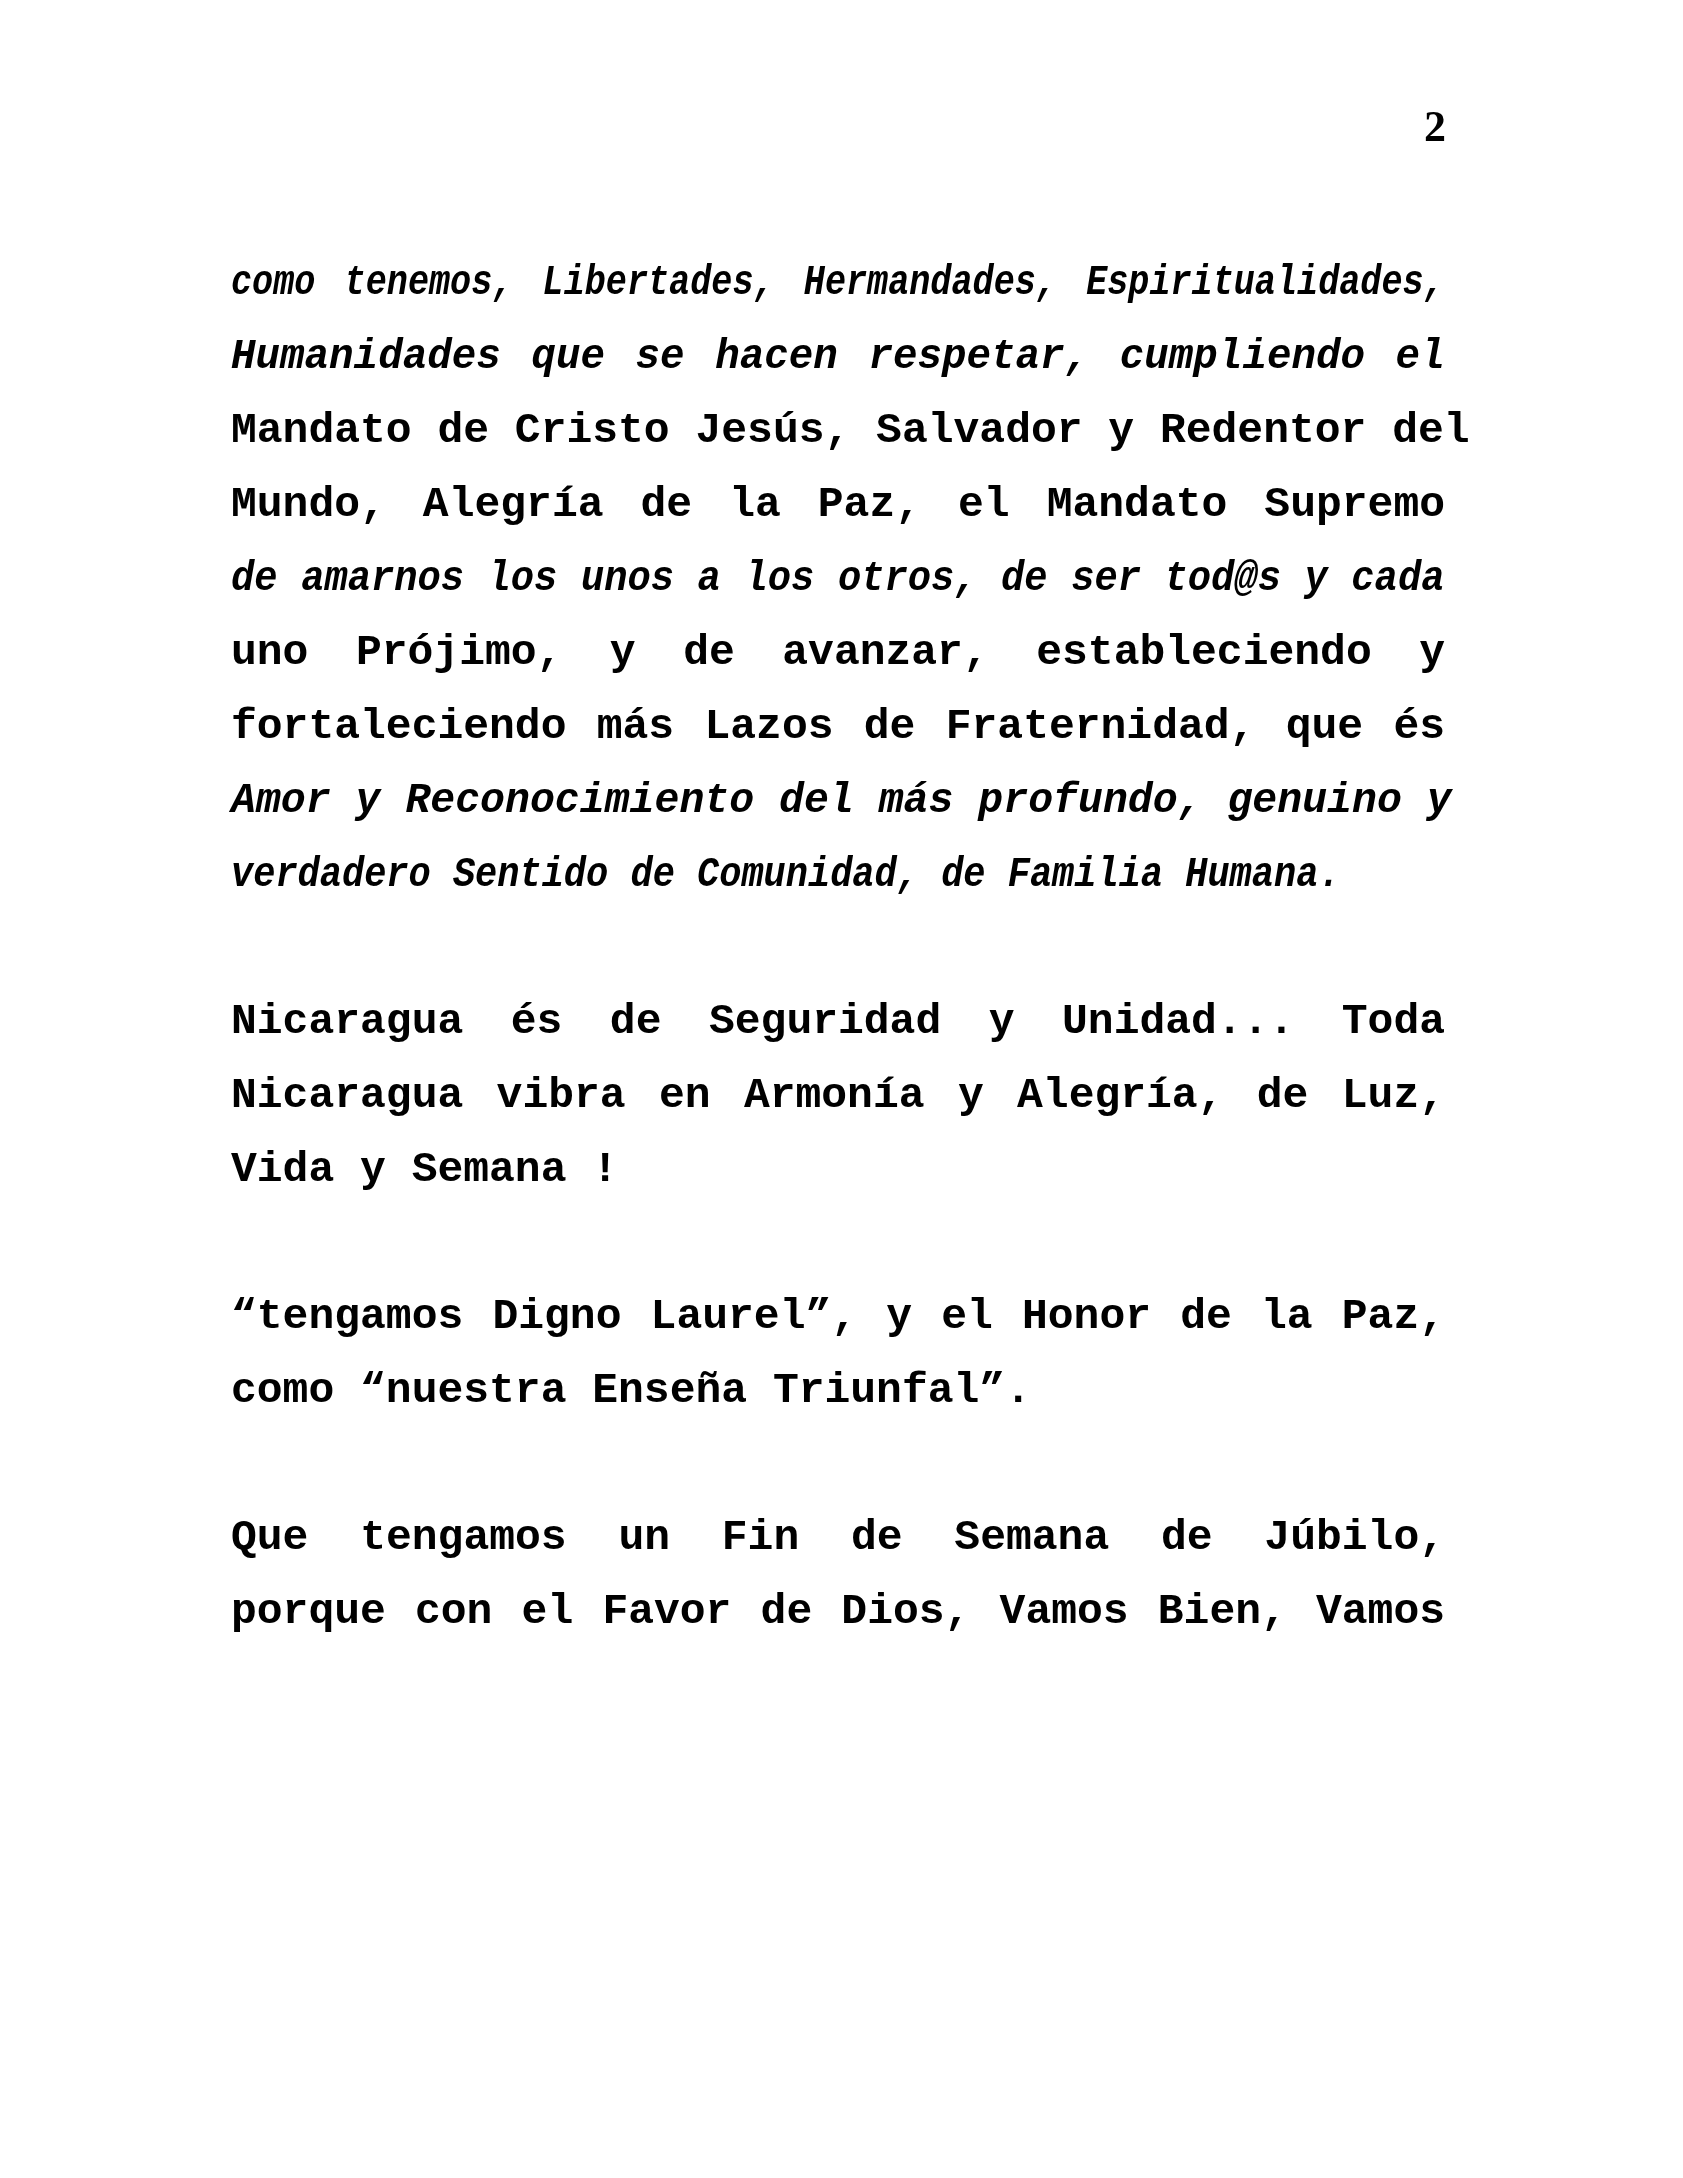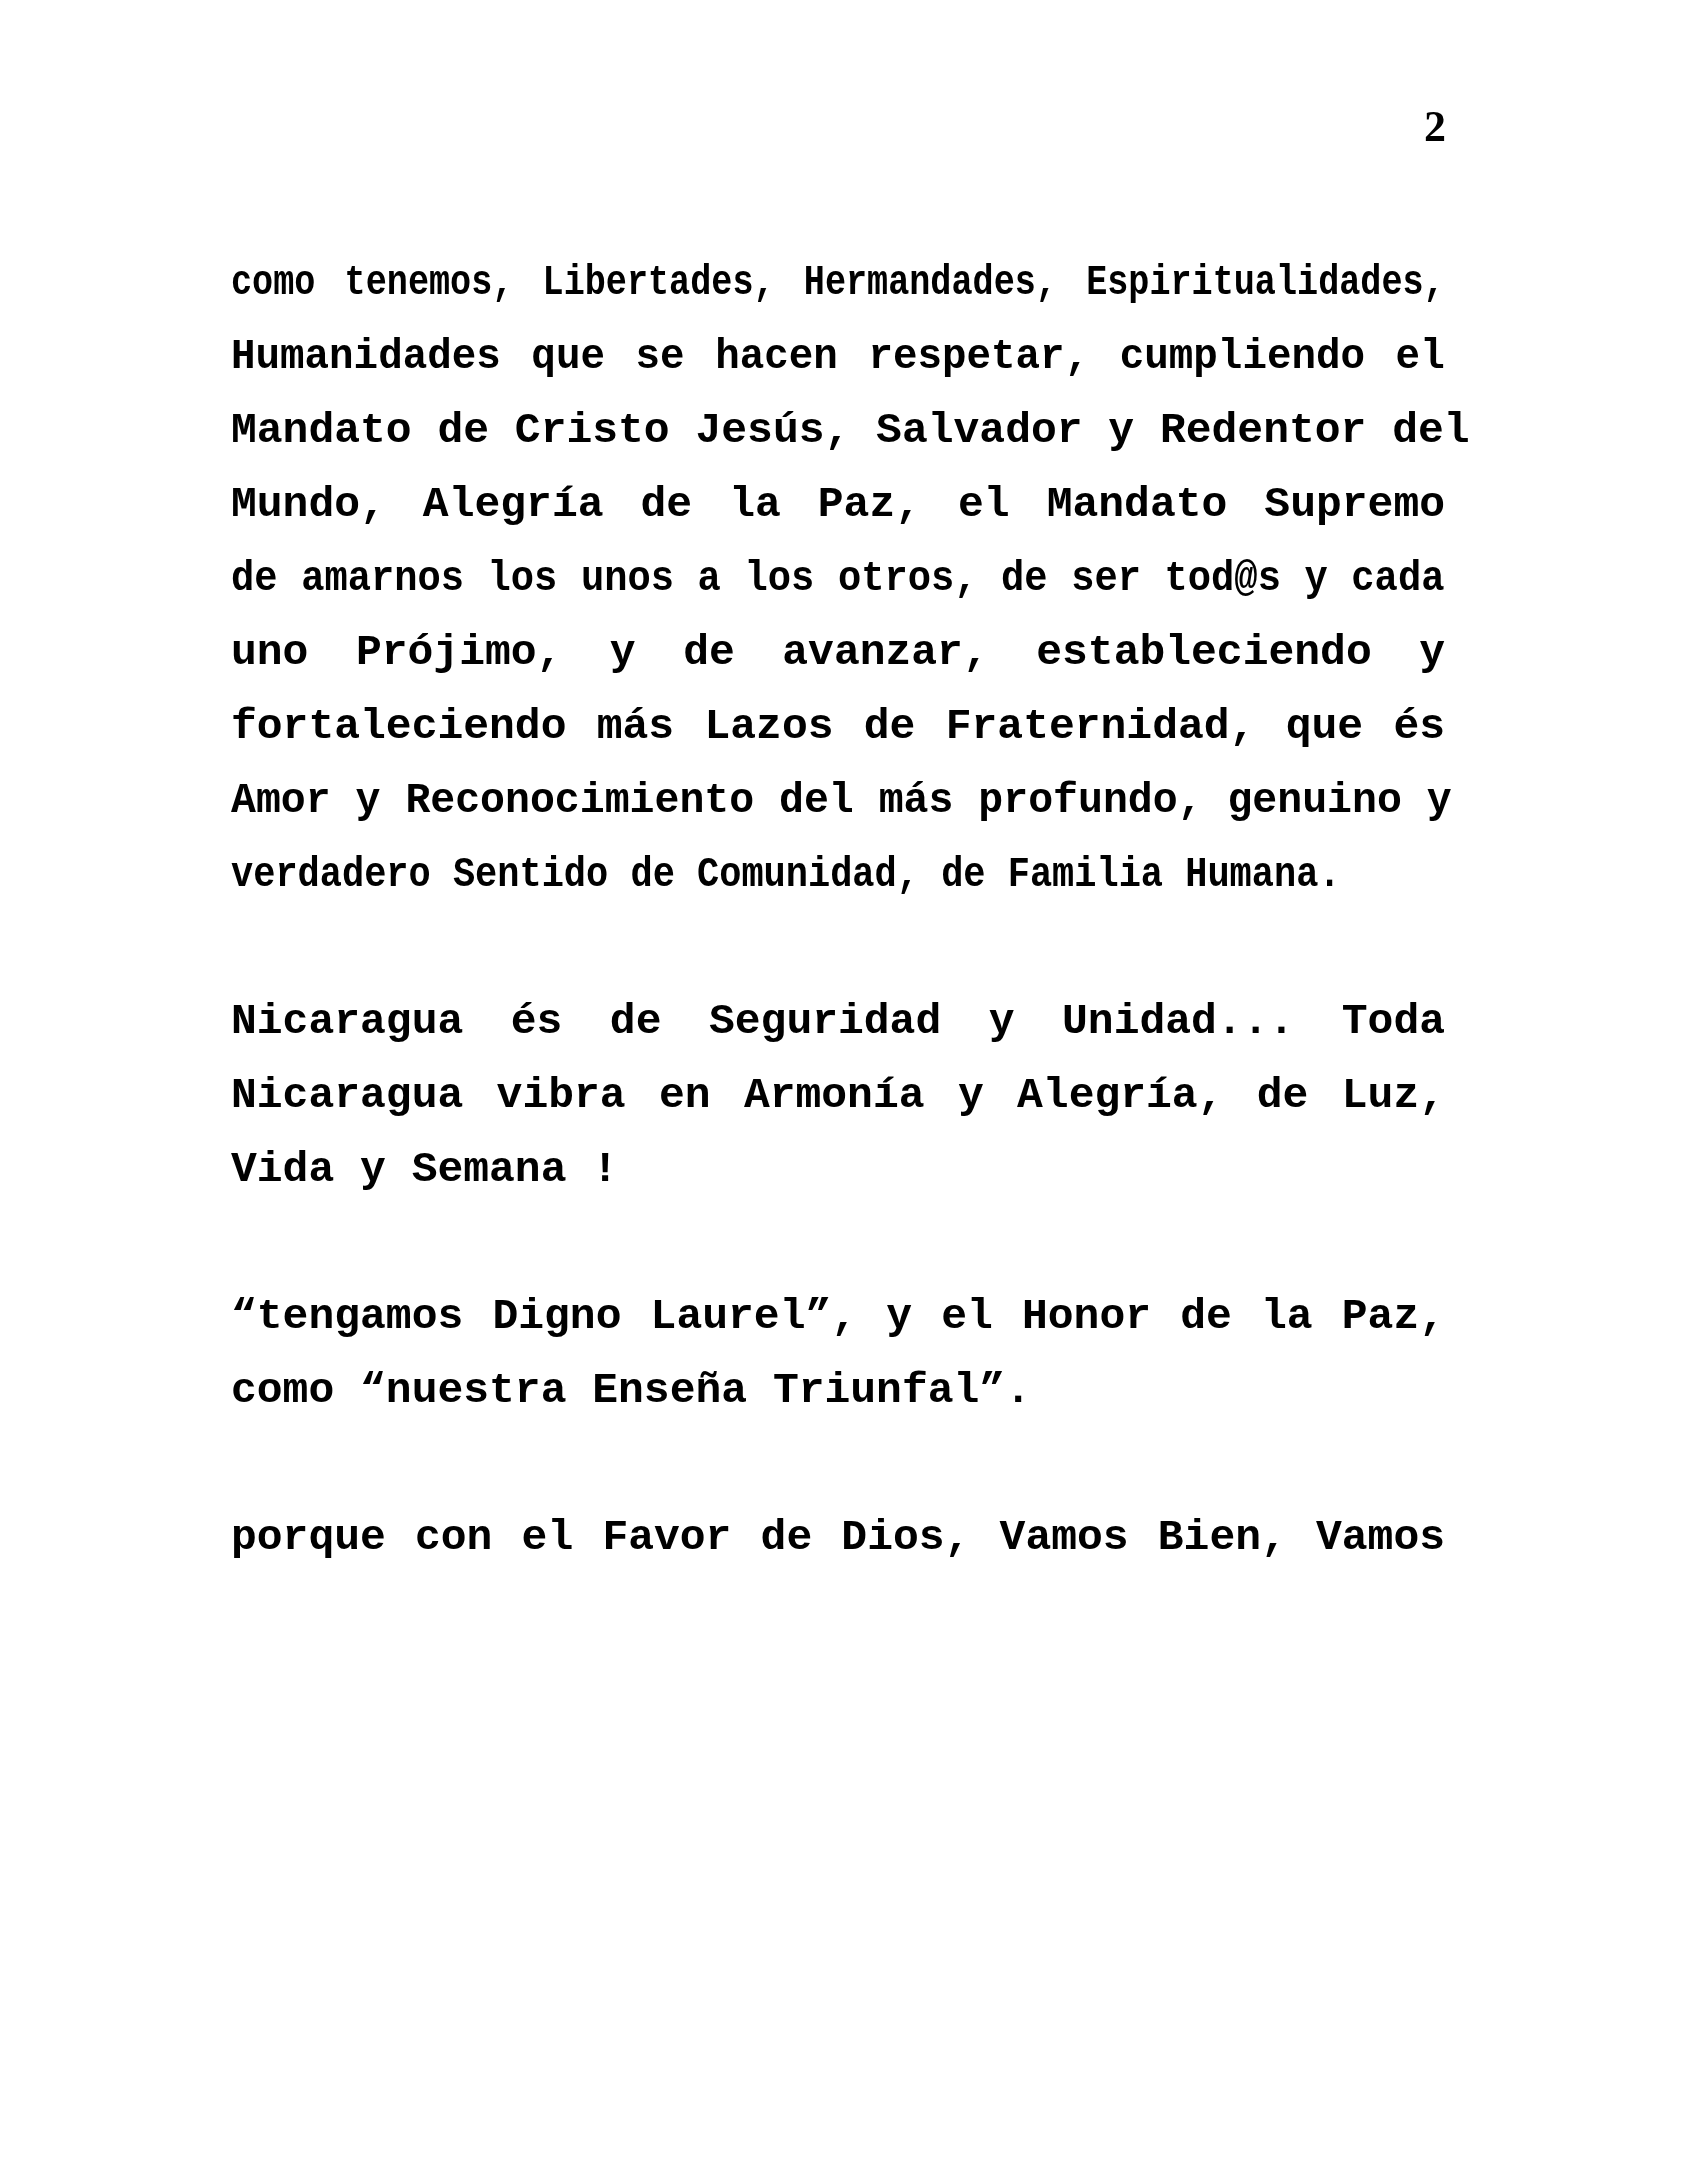--- a/index.html
+++ b/index.html
@@ -47,20 +47,21 @@
       overflow: visible;
     }
     .line.last {
       text-align-last: left;
     }
     .cond-wrap {
       display: block;
       height: 74px;
       line-height: 74px;
       position: relative;
+      font-style: italic;
     }
     .cond-wrap .line {
       position: absolute;
       left: 0;
       top: 0;
       transform-origin: 0 50%;
     }
   </style>
 </head>
 <body>
@@ -96,17 +97,18 @@
     <span class="line">Nicaragua vibra en Armonía y Alegría, de Luz,</span>
     <span class="line last">Vida y Semana !</span>
   </div>
 
   <div class="para">
     <span class="line">“tengamos Digno Laurel”, y el Honor de la Paz,</span>
     <span class="line last">como “nuestra Enseña Triunfal”.</span>
   </div>
 
   <div class="para">
+    <span class="line">Que tengamos un Fin de Semana de Júbilo,</span>
     <span class="line">porque con el Favor de Dios, Vamos Bien, Vamos</span>
   </div>
 
 </div>
 
 
 </body></html>

